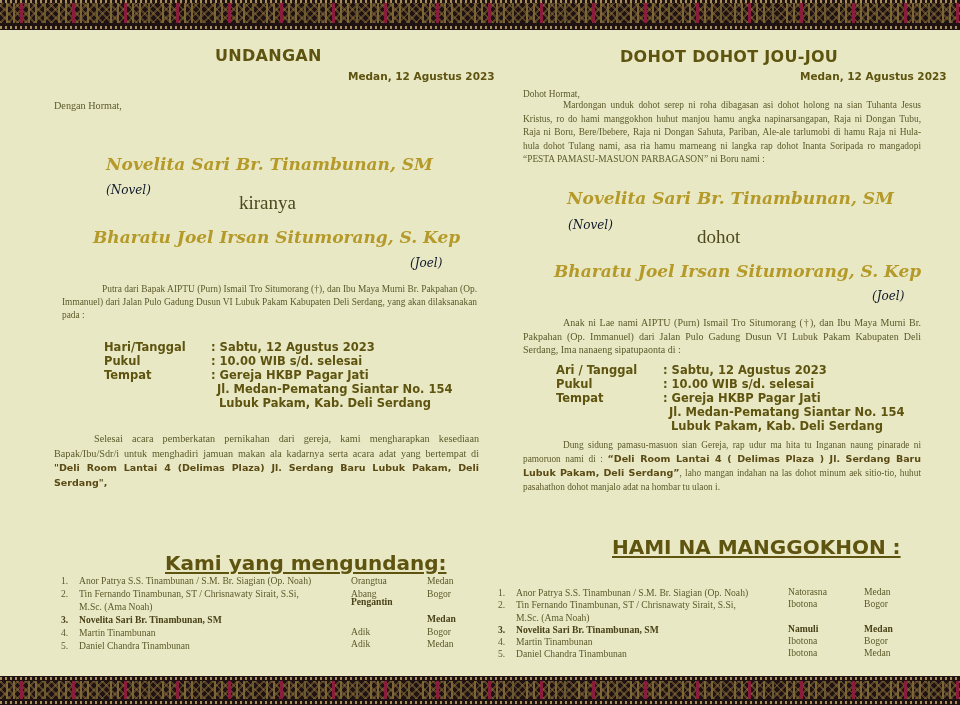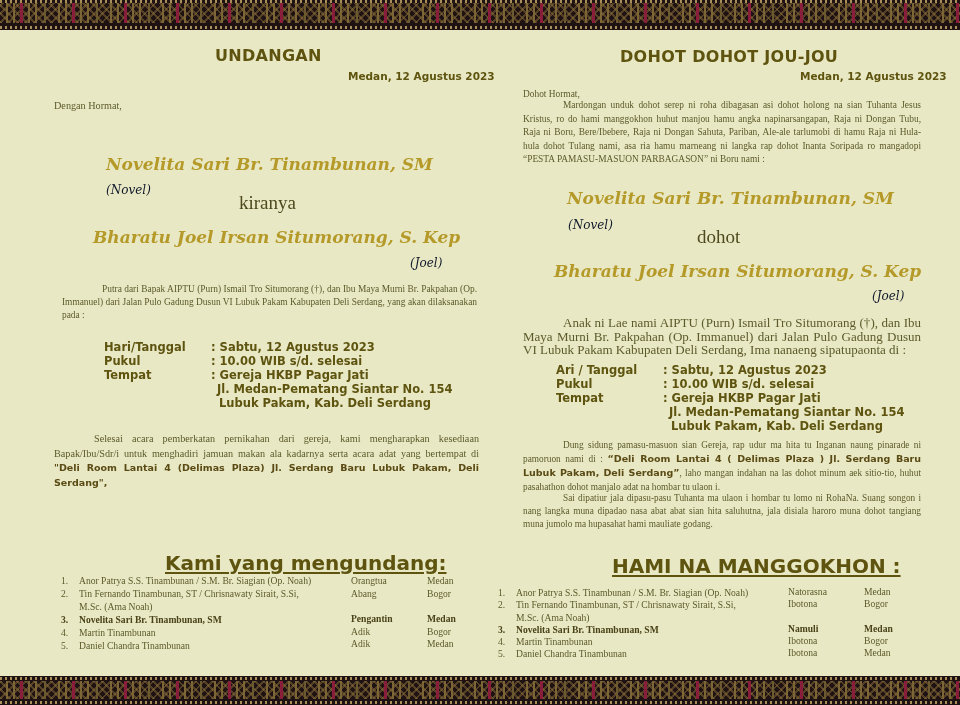--- a/index.html
+++ b/index.html
@@ -142,21 +142,21 @@
     <div class="row" style="left:399px; top:545px;">Medan</div>
 
     <div class="row" style="left:33px; top:558px;">2.</div>
     <div class="row" style="left:51px; top:558px;">Tin Fernando Tinambunan, ST / Chrisnawaty Sirait, S.Si,</div>
     <div class="row" style="left:51px; top:571px;">M.Sc. (Ama Noah)</div>
     <div class="row" style="left:323px; top:558px;">Abang</div>
     <div class="row" style="left:399px; top:558px;">Bogor</div>
 
     <div class="row bold" style="left:33px; top:584px;">3.</div>
     <div class="row bold" style="left:51px; top:584px;">Novelita Sari Br. Tinambunan, SM</div>
-    <div class="row bold" style="left:323px; top:583px;">Pengantin</div>
+    <div class="row bold" style="left:323px; top:566px;">Pengantin</div>
     <div class="row bold" style="left:399px; top:583px;">Medan</div>
 
     <div class="row" style="left:33px; top:597px;">4.</div>
     <div class="row" style="left:51px; top:597px;">Martin Tinambunan</div>
     <div class="row" style="left:323px; top:596px;">Adik</div>
     <div class="row" style="left:399px; top:596px;">Bogor</div>
 
     <div class="row" style="left:33px; top:610px;">5.</div>
     <div class="row" style="left:51px; top:610px;">Daniel Chandra Tinambunan</div>
     <div class="row" style="left:323px; top:608px;">Adik</div>
@@ -169,38 +169,37 @@
   <div class="abs date" style="left:320px; top:40px;">Medan, 12 Agustus 2023</div>
   <div class="abs body-text" style="left:43px; top:58px; font-size:9.4px; line-height:13px;">Dohot Hormat,</div>
   <div class="abs body-text indent" style="left:43px; top:69px; width:398px; font-size:9.4px; line-height:13.5px;">Mardongan unduk dohot serep ni roha dibagasan asi dohot holong na sian Tuhanta Jesus Kristus, ro do hami manggokhon huhut manjou hamu angka napinarsangapan, Raja ni Dongan Tubu, Raja ni Boru, Bere/Ibebere, Raja ni Dongan Sahuta, Pariban, Ale-ale tarlumobi di hamu Raja ni Hula-hula dohot Tulang nami, asa ria hamu marneang ni langka rap dohot Inanta Soripada ro mangadopi “PESTA PAMASU-MASUON PARBAGASON” ni Boru nami :</div>
 
   <div class="abs script" style="left:87px; top:158px;">Novelita Sari Br. Tinambunan, SM</div>
   <div class="abs nick" style="left:88px; top:188px;">(Novel)</div>
   <div class="abs conj" style="left:217px; top:196px;">dohot</div>
   <div class="abs script" style="left:74px; top:231px;">Bharatu Joel Irsan Situmorang, S. Kep</div>
   <div class="abs nick" style="left:392px; top:259px;">(Joel)</div>
 
-  <div class="abs body-text indent" style="left:43px; top:286px; width:398px; font-size:13px; line-height:13.5px;">Anak ni Lae nami AIPTU (Purn) Ismail Tro Situmorang (†), dan Ibu Maya Murni Br. Pakpahan (Op. Immanuel) dari Jalan Pulo Gadung Dusun VI Lubuk Pakam Kabupaten Deli Serdang, Ima nanaeng sipatupaonta di :</div>
+  <div class="abs body-text indent" style="left:43px; top:286px; width:398px; font-size:10px; line-height:13.5px;">Anak ni Lae nami AIPTU (Purn) Ismail Tro Situmorang (†), dan Ibu Maya Murni Br. Pakpahan (Op. Immanuel) dari Jalan Pulo Gadung Dusun VI Lubuk Pakam Kabupaten Deli Serdang, Ima nanaeng sipatupaonta di :</div>
 
   <div>
     <div class="abs event-label" style="left:76px; top:333px;">Ari / Tanggal</div>
     <div class="abs event-value" style="left:183px; top:333px;">: Sabtu,  12  Agustus 2023</div>
     <div class="abs event-label" style="left:76px; top:347px;">Pukul</div>
     <div class="abs event-value" style="left:183px; top:347px;">: 10.00 WIB s/d. selesai</div>
     <div class="abs event-label" style="left:76px; top:361px;">Tempat</div>
     <div class="abs event-value" style="left:183px; top:361px;">: Gereja HKBP Pagar Jati</div>
     <div class="abs event-value" style="left:189px; top:375px;">Jl. Medan-Pematang Siantar No. 154</div>
     <div class="abs event-value" style="left:191px; top:389px;">Lubuk Pakam,  Kab. Deli Serdang</div>
   </div>
 
   <div class="abs body-text indent" style="left:43px; top:409px; width:398px; font-size:9.3px; line-height:13.2px;"><span>Dung sidung pamasu-masuon sian Gereja, rap udur ma hita tu Inganan naung pinarade ni pamoruon nami di : </span><span class="venue-bold">“Deli Room Lantai 4 ( Delimas Plaza ) Jl. Serdang Baru Lubuk Pakam,  Deli  Serdang”</span><span>, laho mangan indahan na las dohot minum aek sitio-tio, huhut pasahathon dohot manjalo adat na hombar tu ulaon i.</span></div>
 
-  <div class="abs body-text indent" style="left:43px; top:462px; width:398px; font-size:9.3px; line-height:13.2px;">Sai dipatiur jala dipasu-pasu Tuhanta ma ulaon i hombar tu lomo ni RohaNa. Suang songon i nang langka muna dipadao nasa abat abat sian hita saluhutna, jala disiala haroro muna dohot tangiang muna jumolo ma hupasahat hami mauliate godang.</div>
-
-  <div class="abs section-title" style="left:132px; top:524px;">HAMI NA MANGGOKHON :</div>
+
+  <div class="abs section-title" style="left:132px; top:505px;">HAMI NA MANGGOKHON :</div>
 
   <div class="list">
     <div class="row" style="left:18px; top:557px;">1.</div>
     <div class="row" style="left:36px; top:557px;">Anor Patrya S.S. Tinambunan / S.M. Br. Siagian (Op. Noah)</div>
     <div class="row" style="left:308px; top:556px;">Natorasna</div>
     <div class="row" style="left:384px; top:556px;">Medan</div>
 
     <div class="row" style="left:18px; top:569px;">2.</div>
     <div class="row" style="left:36px; top:569px;">Tin Fernando Tinambunan, ST / Chrisnawaty Sirait, S.Si,</div>
     <div class="row" style="left:36px; top:582px;">M.Sc. (Ama Noah)</div>

